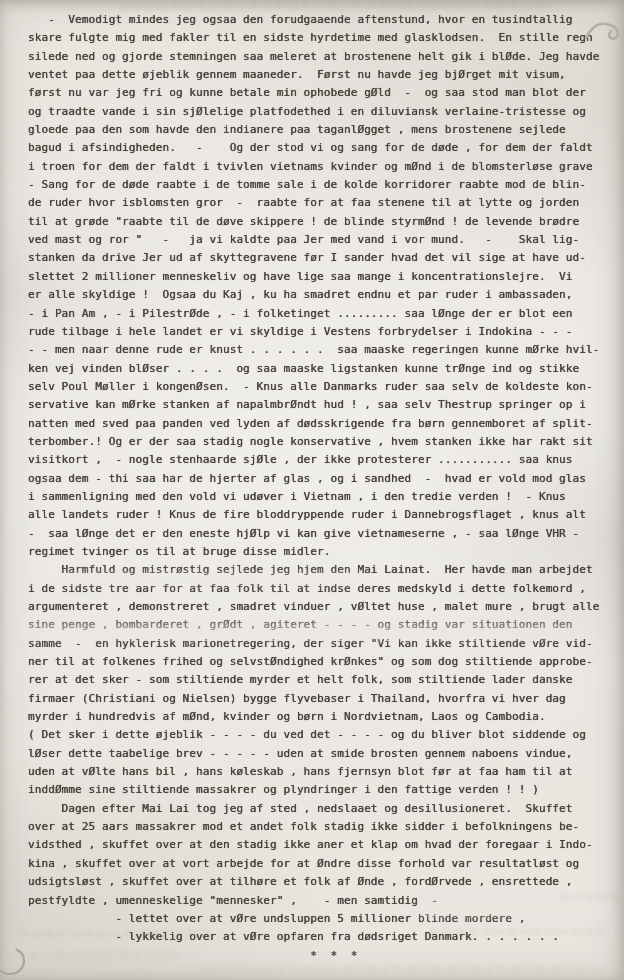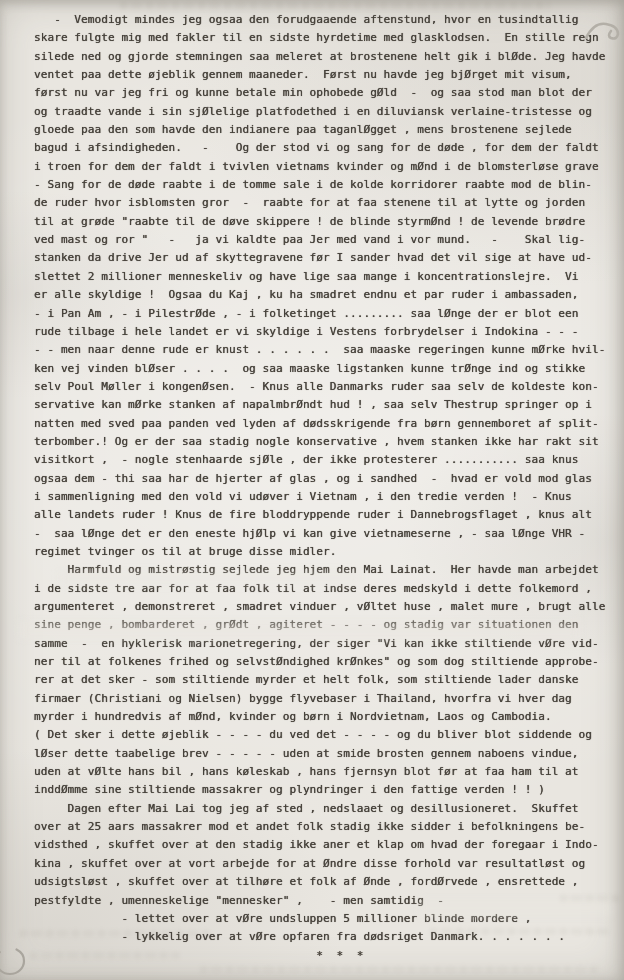--- a/index.html
+++ b/index.html
@@ -20,21 +20,21 @@
       radial-gradient(ellipse 260px 150px at 3% 30%, rgba(150,145,137,0.12), rgba(0,0,0,0) 70%),
       #e9e6e0;
     box-shadow:
       inset 0 0 40px rgba(120,115,105,0.28),
       inset 0 4px 10px rgba(110,105,95,0.22),
       inset -6px 0 14px rgba(110,105,95,0.20);
   }
   
   .letter {
     position: absolute;
-    left: 34px; top: 11px;
+    left: 28px; top: 11px;
     margin: 0;
     font-family: "DejaVu Sans Mono", monospace;
     font-size: 11px;
     line-height: 18.35px;
     letter-spacing: 0.1px;
     white-space: pre;
     color: #46423b;
     text-shadow: 0 0 0.7px rgba(70,64,56,0.85), 0.4px 0.3px 0.5px rgba(70,64,56,0.35);
     filter: blur(0.18px);
   }

